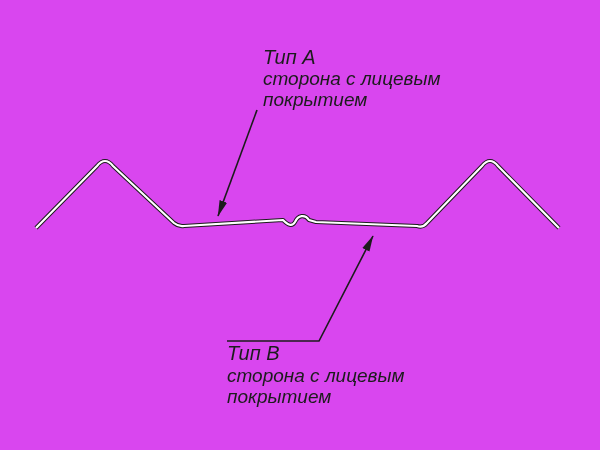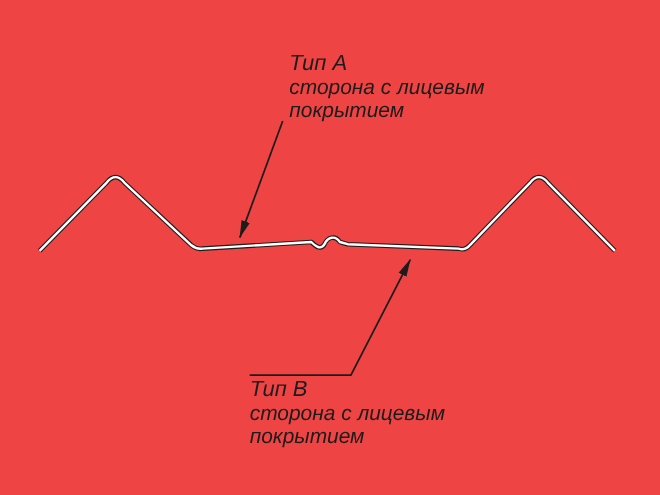--- a/index.html
+++ b/index.html
@@ -4,21 +4,21 @@
 <style>
   html, body {
     margin: 0;
     padding: 0;
     background: #ffffff;
   }
   .stage {
     position: relative;
     width: 600px;
     height: 450px;
-    background: #ef4444;
+    background: #d946ef;
     overflow: hidden;
     font-family: "Liberation Sans", sans-serif;
   }
   svg.drawing {
     position: absolute;
     left: 0;
     top: 0;
   }
   .profile-outer {
     fill: none;

